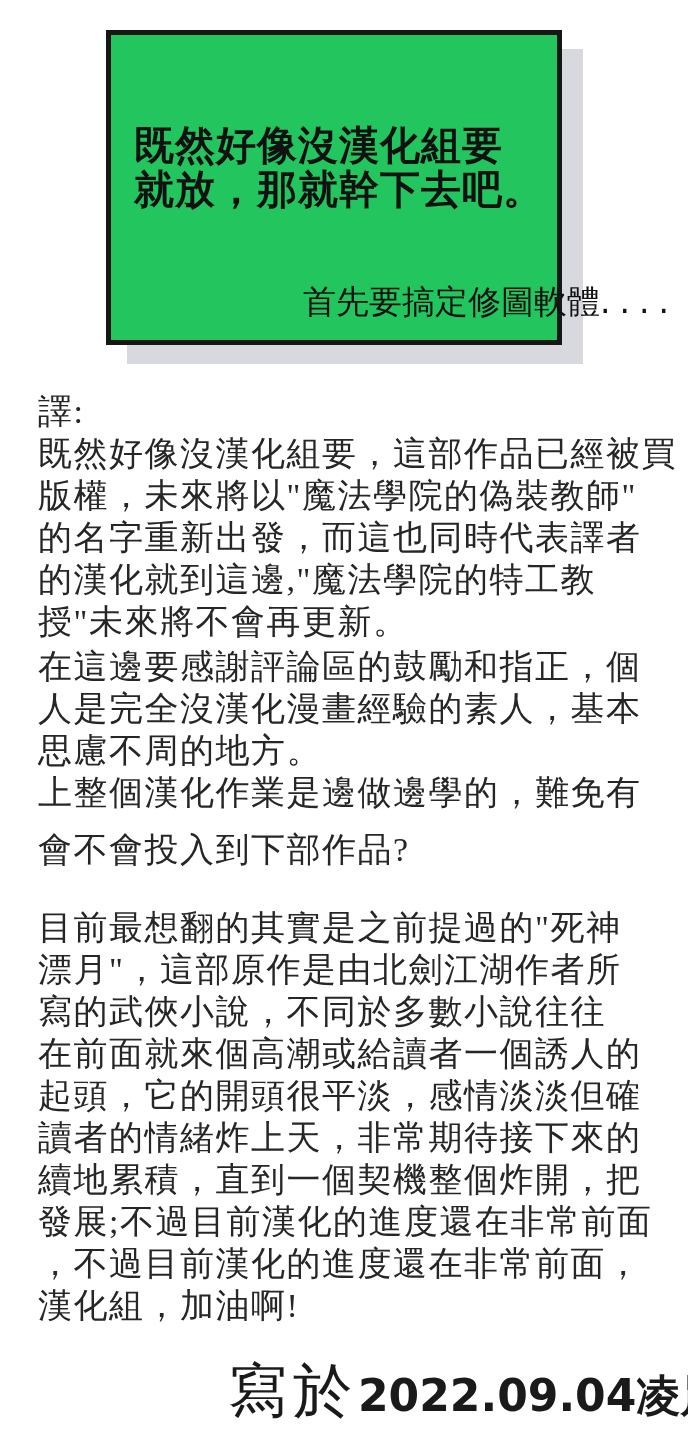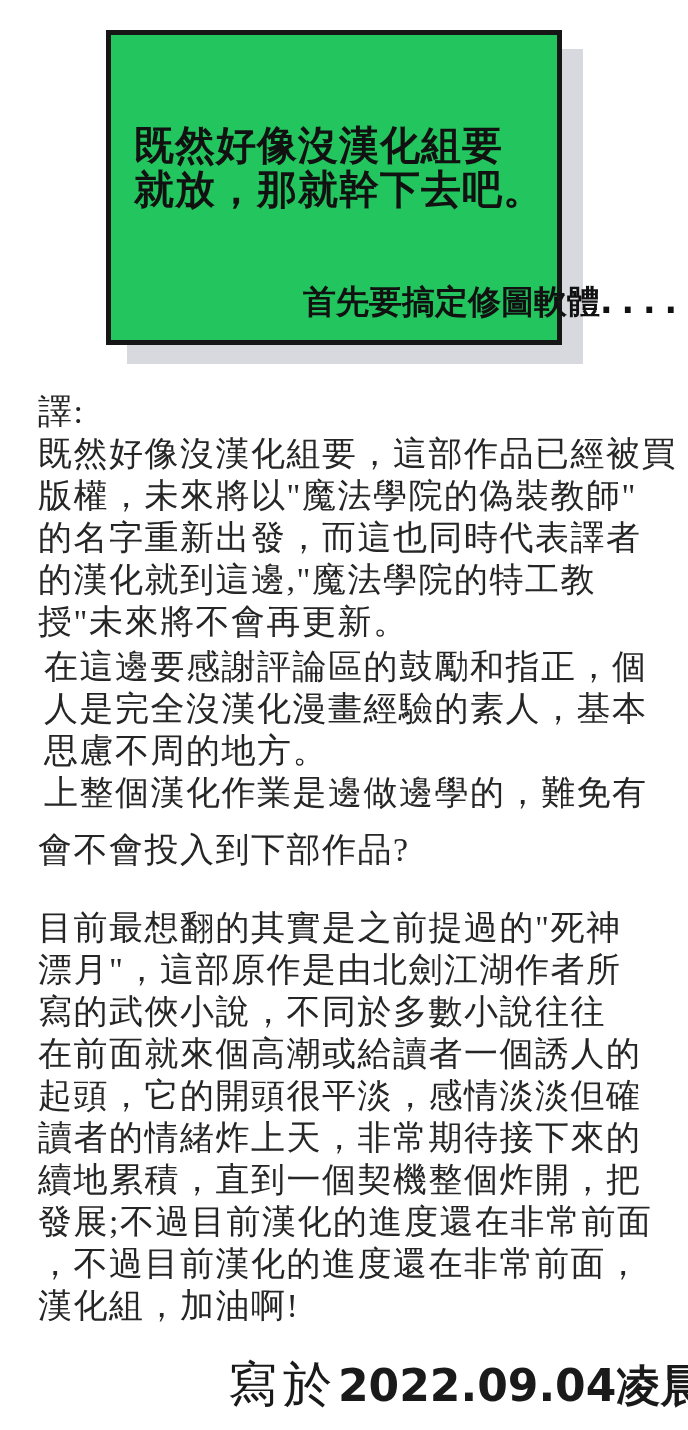--- a/index.html
+++ b/index.html
@@ -34,21 +34,21 @@
     font-size:40px;
     line-height:44px;
     letter-spacing:1px;
     white-space:nowrap;
     color:#111;
   }
   .bubble-caption{
     position:absolute;
     left:192px;top:248px;
     font-family:"DejaVu Sans","Liberation Sans",sans-serif;
-    font-weight:700;
+    font-weight:400;
     font-size:33px;
     line-height:38px;
     white-space:nowrap;
     color:#111;
   }
   .bubble-caption .dots{
     letter-spacing:9px;
     font-size:33px;
   }
 
@@ -59,34 +59,34 @@
     width:640px;
     font-size:34px;
     letter-spacing:1.5px;
     color:#262626;
   }
   .note .line{
     height:42px;
     line-height:42px;
     white-space:nowrap;
   }
-  .para2{margin-top:3px;margin-left:6px;}
+  .para2{margin-top:3px;}
   .question-line{margin-top:15px;}
   .para3{margin-top:36px;}
 
   
   .date-line{
     position:absolute;
     left:228px;top:1352px;
     white-space:nowrap;
     color:#1a1a1a;
   }
   .date-prefix{
     font-family:"Liberation Serif","DejaVu Serif",serif;
-    font-size:49px;
+    font-size:59px;
     letter-spacing:6px;
   }
   .date-value{
     font-family:"DejaVu Sans","Liberation Sans",sans-serif;
     font-weight:700;
     font-size:44px;
     letter-spacing:0px;
   }
 </style>
 </head>

